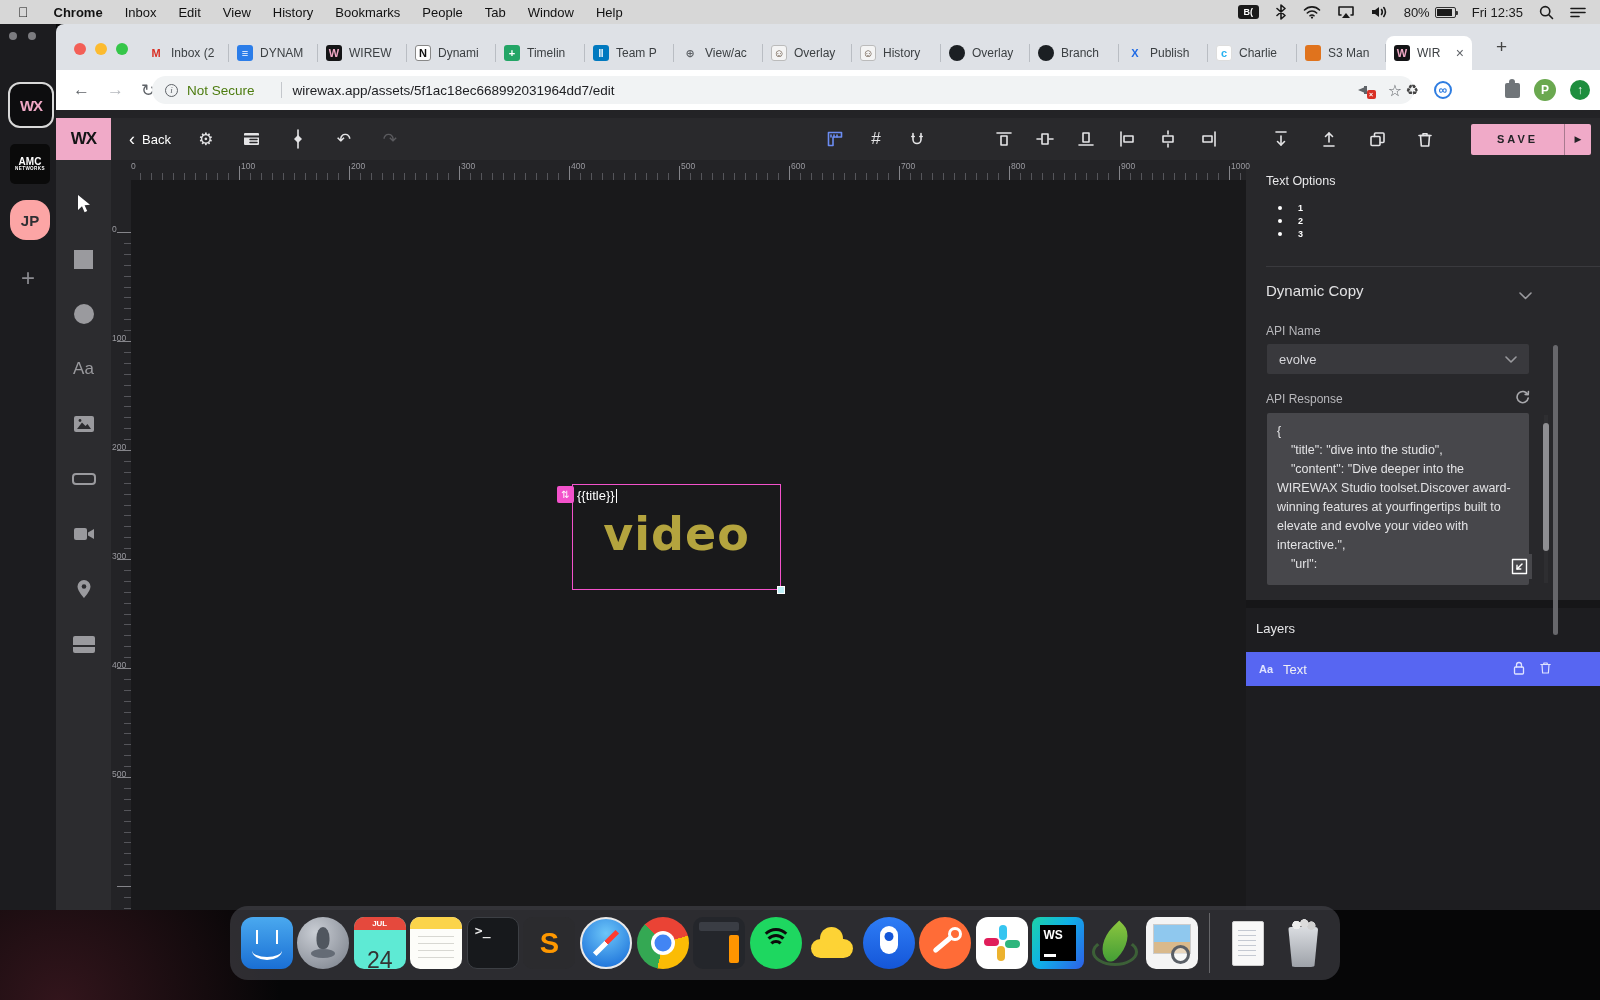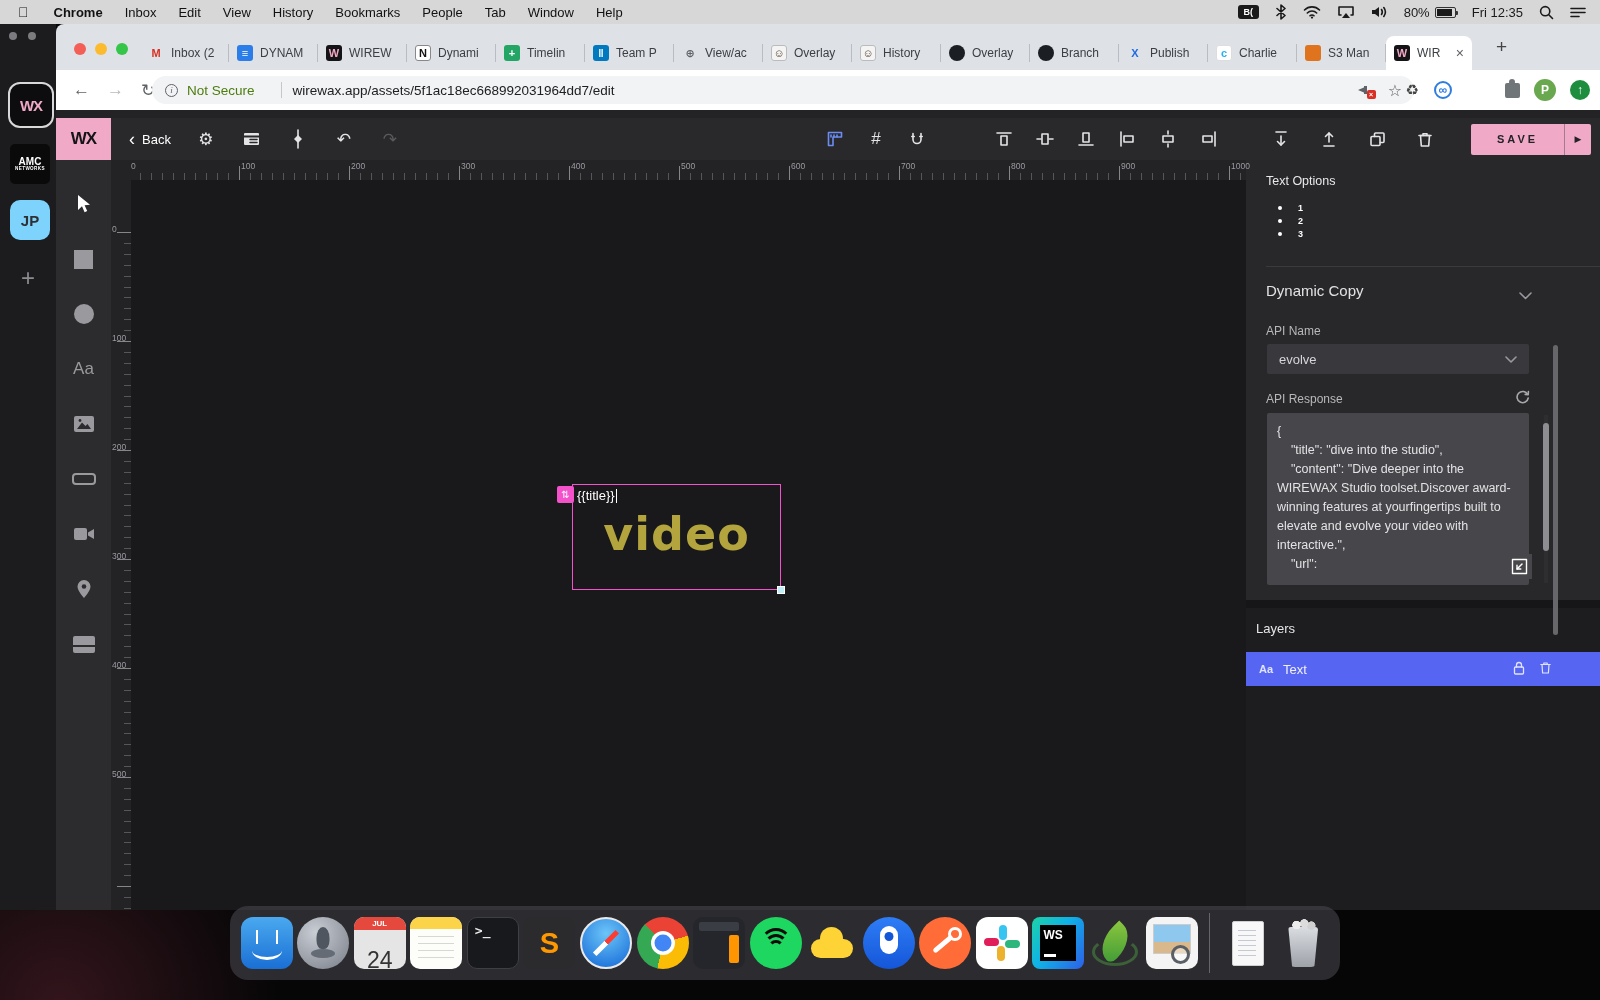--- a/index.html
+++ b/index.html
@@ -27,21 +27,21 @@
   .appstrip{position:absolute;left:0;top:24px;width:56px;height:886px;background:#1c1c1f;z-index:5;}
   .strip-dots{position:absolute;top:8px;left:9px;display:flex;gap:11px;}
   .strip-dots i{width:8px;height:8px;border-radius:50%;background:#7c7c80;}
   .ws-wx{position:absolute;left:8px;top:58px;width:46px;height:46px;border:2px solid #d8d8d8;border-radius:12px;
     background:#0d0d0f;display:flex;align-items:center;justify-content:center;}
   .ws-wx b{color:#f0a9c6;font-size:15px;letter-spacing:-1px;}
   .ws-amc{position:absolute;left:10px;top:120px;width:40px;height:40px;background:#0a0a0a;border-radius:5px;
     color:#fff;display:flex;flex-direction:column;align-items:center;justify-content:center;line-height:1;}
   .ws-amc .l1{font-size:10px;font-weight:bold;letter-spacing:0;}
   .ws-amc .l2{font-size:4.6px;font-weight:bold;letter-spacing:.4px;}
-  .ws-jp{position:absolute;left:10px;top:176px;width:40px;height:40px;background:#7dd3fc;border-radius:10px;
+  .ws-jp{position:absolute;left:10px;top:176px;width:40px;height:40px;background:#fca5a5;border-radius:16px;
     color:#2f2f33;font-weight:bold;font-size:15px;display:flex;align-items:center;justify-content:center;}
   .ws-add{position:absolute;left:0;top:240px;width:56px;text-align:center;color:#8b8b90;font-size:24px;font-weight:300;}
 
   
   .chrome-win{position:absolute;left:56px;top:24px;width:1544px;height:886px;}
   .tabstrip{position:relative;height:46px;background:#dee1e6;border-radius:8px 0 0 0;}
   .traffic{position:absolute;left:18px;top:19px;display:flex;gap:9px;}
   .traffic i{width:12px;height:12px;border-radius:50%;}
   .tl-red{background:#f35f57;}.tl-yellow{background:#fcbb2f;}.tl-green{background:#35c649;}
   .tabs{position:absolute;left:84px;bottom:0;display:flex;align-items:flex-end;height:36px;}
@@ -184,21 +184,21 @@
   .dk-finder{border-radius:12px;background:linear-gradient(180deg,#4aa9ef,#1a6fd4);}
   .dk-finder::before{content:"";position:absolute;left:50%;top:13px;width:18px;height:14px;
     border-left:2.5px solid #fff;border-right:2.5px solid #fff;transform:translateX(-50%);}
   .dk-finder::after{content:"";position:absolute;left:50%;bottom:9px;width:30px;height:16px;
     border-bottom:3px solid #fff;border-radius:50%;transform:translateX(-50%);}
   .dk-launchpad{border-radius:50%;background:radial-gradient(circle at 35% 30%,#c9cdd4,#787e88);}
   .dk-launchpad::before{content:"";position:absolute;left:50%;top:10px;width:13px;height:22px;background:#50565f;
     border-radius:50% 50% 40% 40%;transform:translateX(-50%);}
   .dk-launchpad::after{content:"";position:absolute;left:50%;bottom:11px;width:24px;height:9px;background:#646b75;
     border-radius:50%;transform:translateX(-50%);}
-  .dk-calendar{border-radius:10px;background:#e5e5e5;}
+  .dk-calendar{border-radius:10px;background:#5eead4;}
   .cal-m{position:absolute;top:0;left:0;right:0;height:13px;background:#e5493d;border-radius:10px 10px 0 0;
     color:#fff;font-size:8px;font-weight:bold;text-align:center;line-height:13px;}
   .cal-d{position:absolute;top:15px;left:0;right:0;text-align:center;font-size:23px;color:#333;margin-top:15px;}
   .dk-notes{border-radius:10px;background:#fdfdf9;}
   .dk-notes::before{content:"";position:absolute;top:0;left:0;right:0;height:12px;background:#fbd44a;border-radius:10px 10px 0 0;}
   .dk-notes::after{content:"";position:absolute;left:8px;right:8px;top:19px;height:26px;
     background:repeating-linear-gradient(180deg,#d8d8d2 0 1px,transparent 1px 7px);}
   .dk-terminal{border-radius:10px;background:#17191c;border:1px solid #3c3f44;}
   .dk-terminal b{position:absolute;top:5px;left:7px;color:#ececec;font-size:13px;font-family:"DejaVu Sans Mono",monospace;}
   .dk-sublime-text{border-radius:10px;background:#2b2b2e;}

